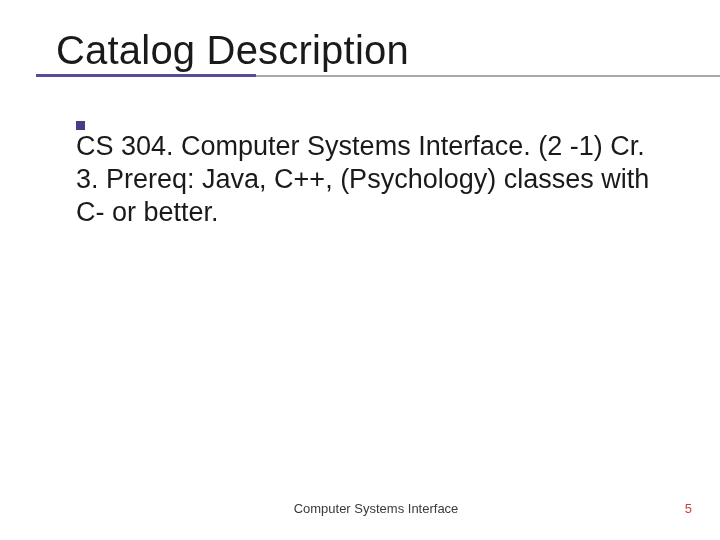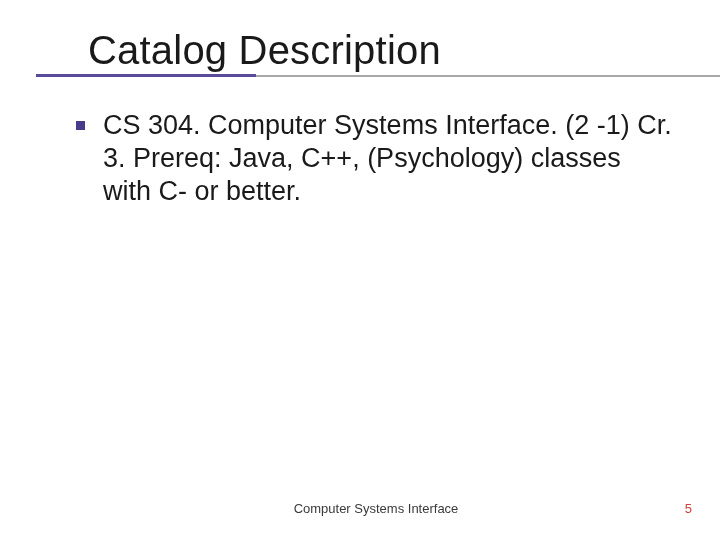--- a/index.html
+++ b/index.html
@@ -20,21 +20,20 @@
   .title-wrap {
     position: relative;
     padding-bottom: 8px;
     margin-bottom: 28px;
   }
   .title {
     font-size: 40px;
     font-weight: 400;
     color: #1a1a1a;
     letter-spacing: 0.2px;
-    margin-left: 32px;
   }
   .underline-grey {
     position: absolute;
     left: -20px;
     right: -680px;
     bottom: 4px;
     height: 2px;
     background: #a8a8a8;
   }
   .underline-purple {
@@ -46,20 +45,21 @@
     background: #5a4a9c;
   }
   .content {
     padding-left: 20px;
     padding-right: 10px;
   }
   .bullet-item {
     display: flex;
     align-items: flex-start;
     margin-bottom: 4px;
+    flex-direction: column;
   }
   .bullet {
     width: 9px;
     height: 9px;
     background: #4a3a8a;
     flex-shrink: 0;
     margin-top: 12px;
     margin-right: 18px;
   }
   .bullet-text {

